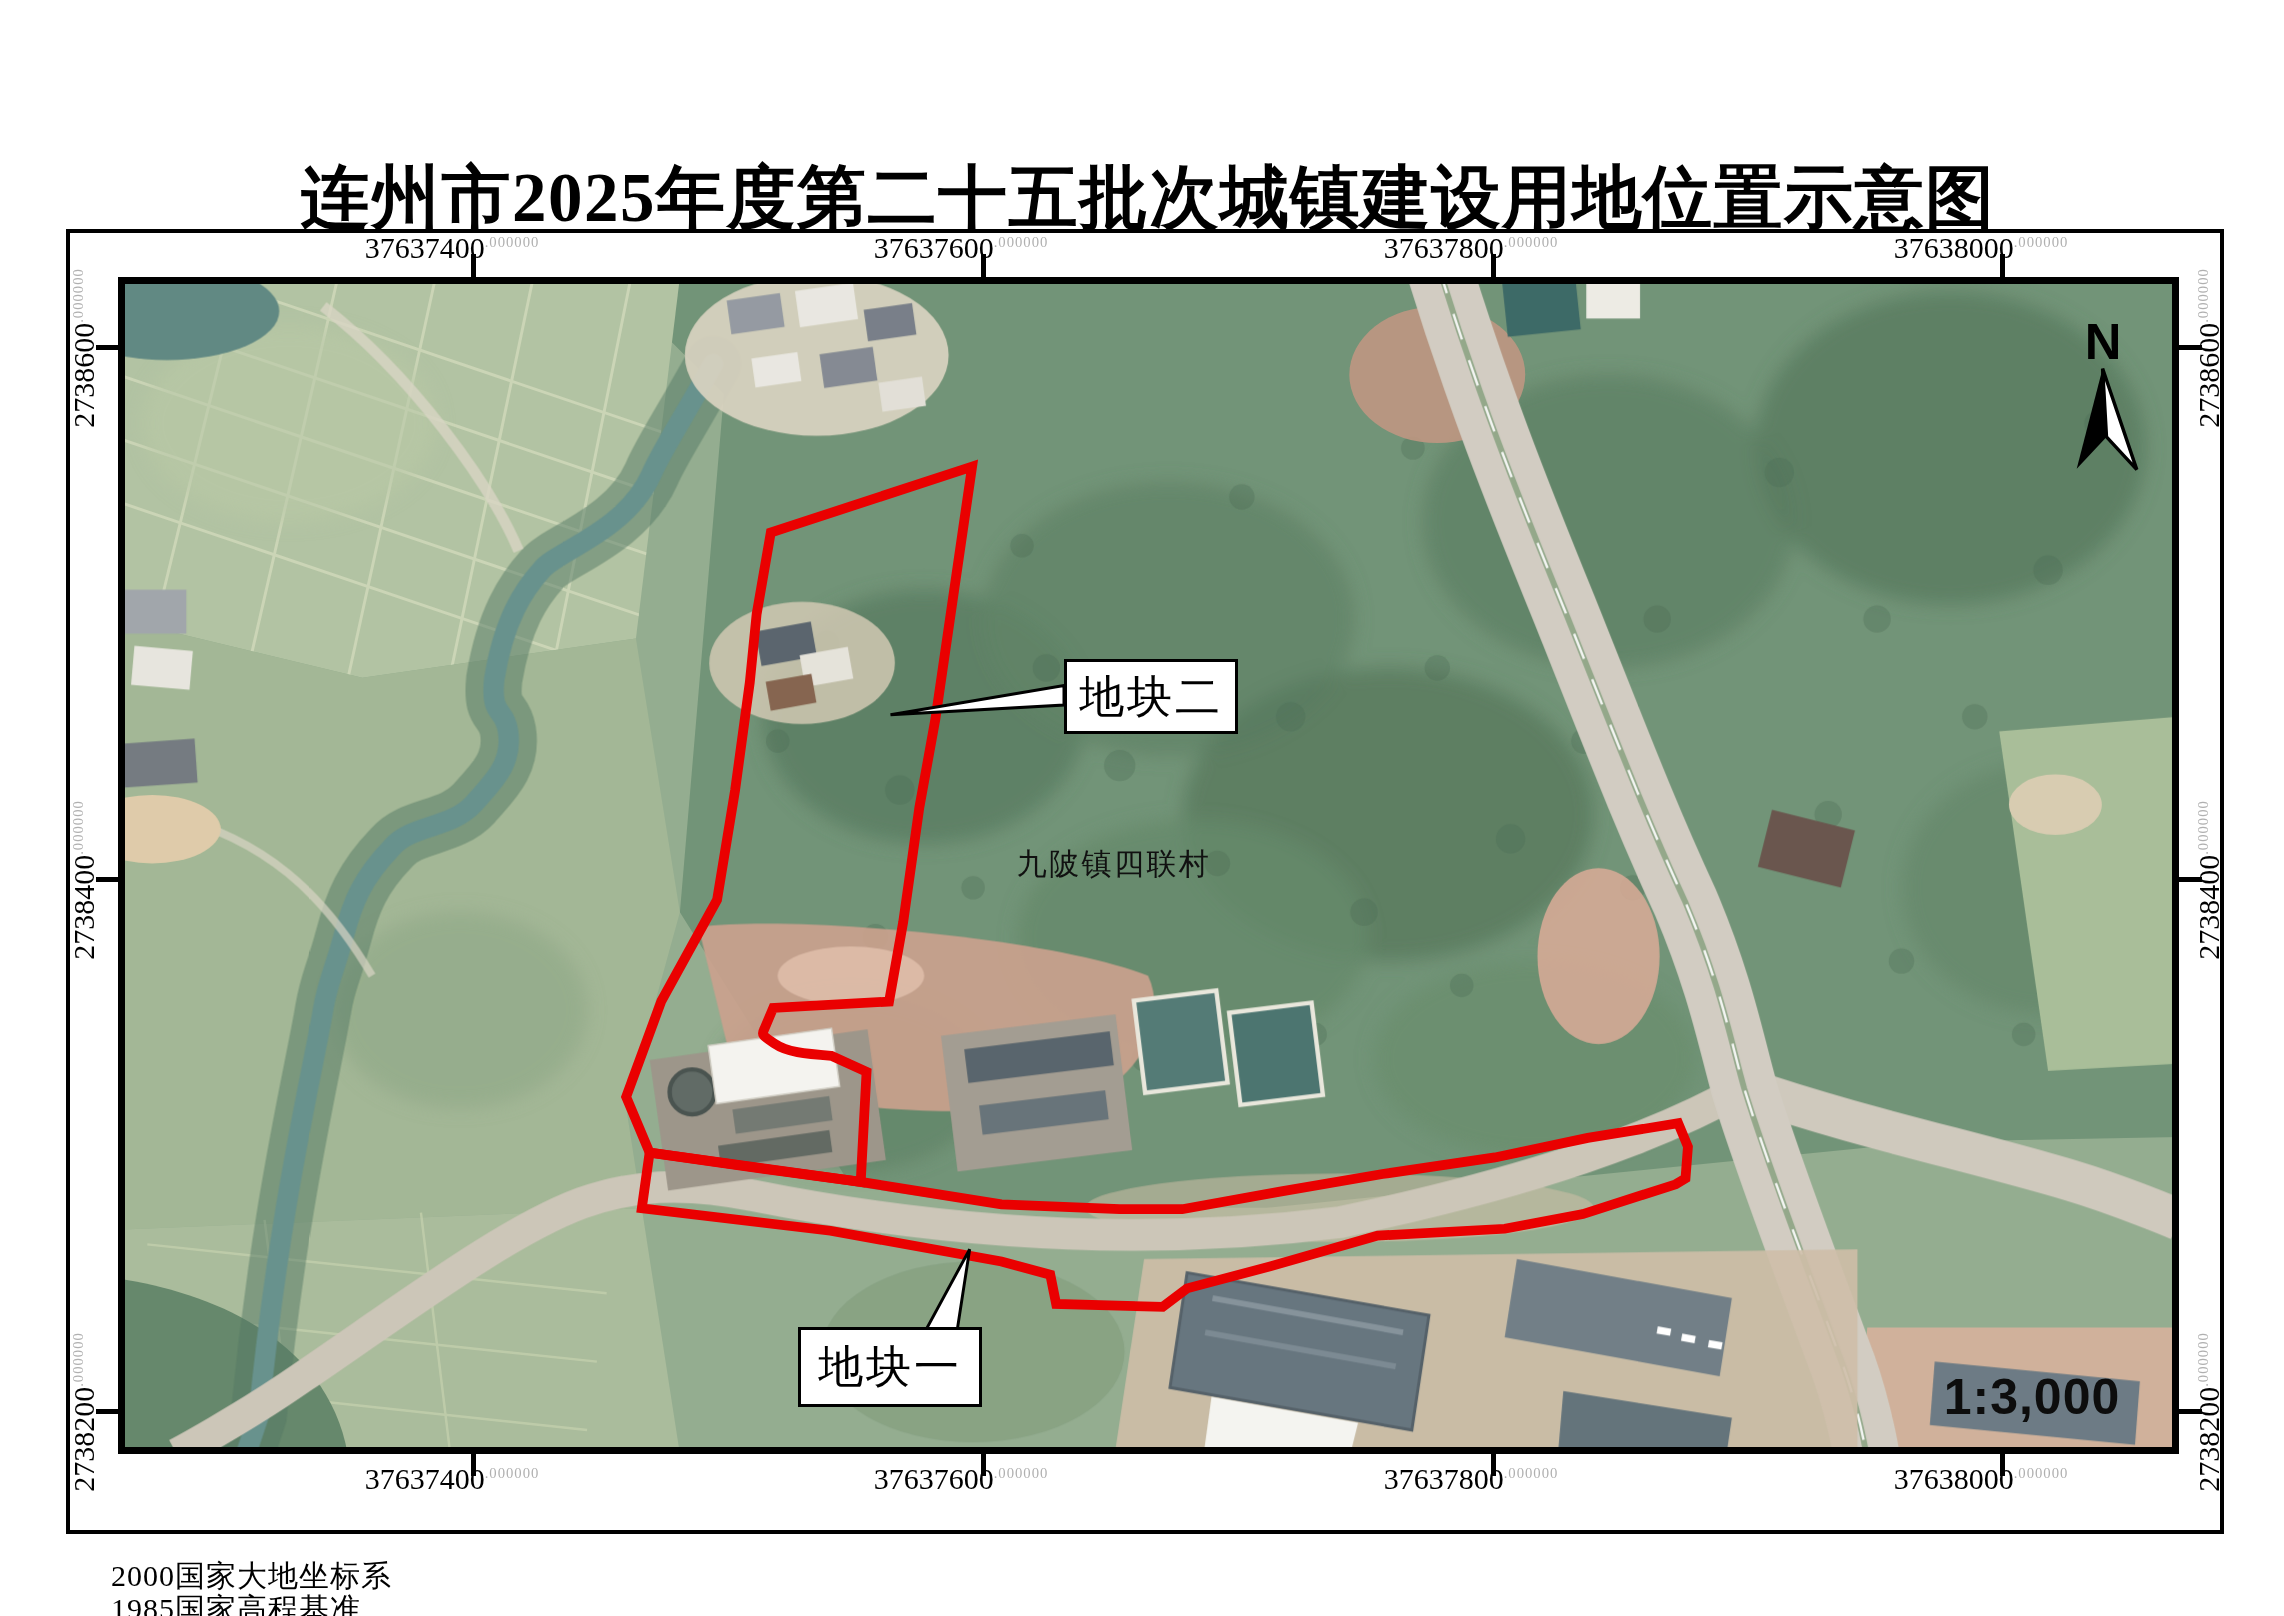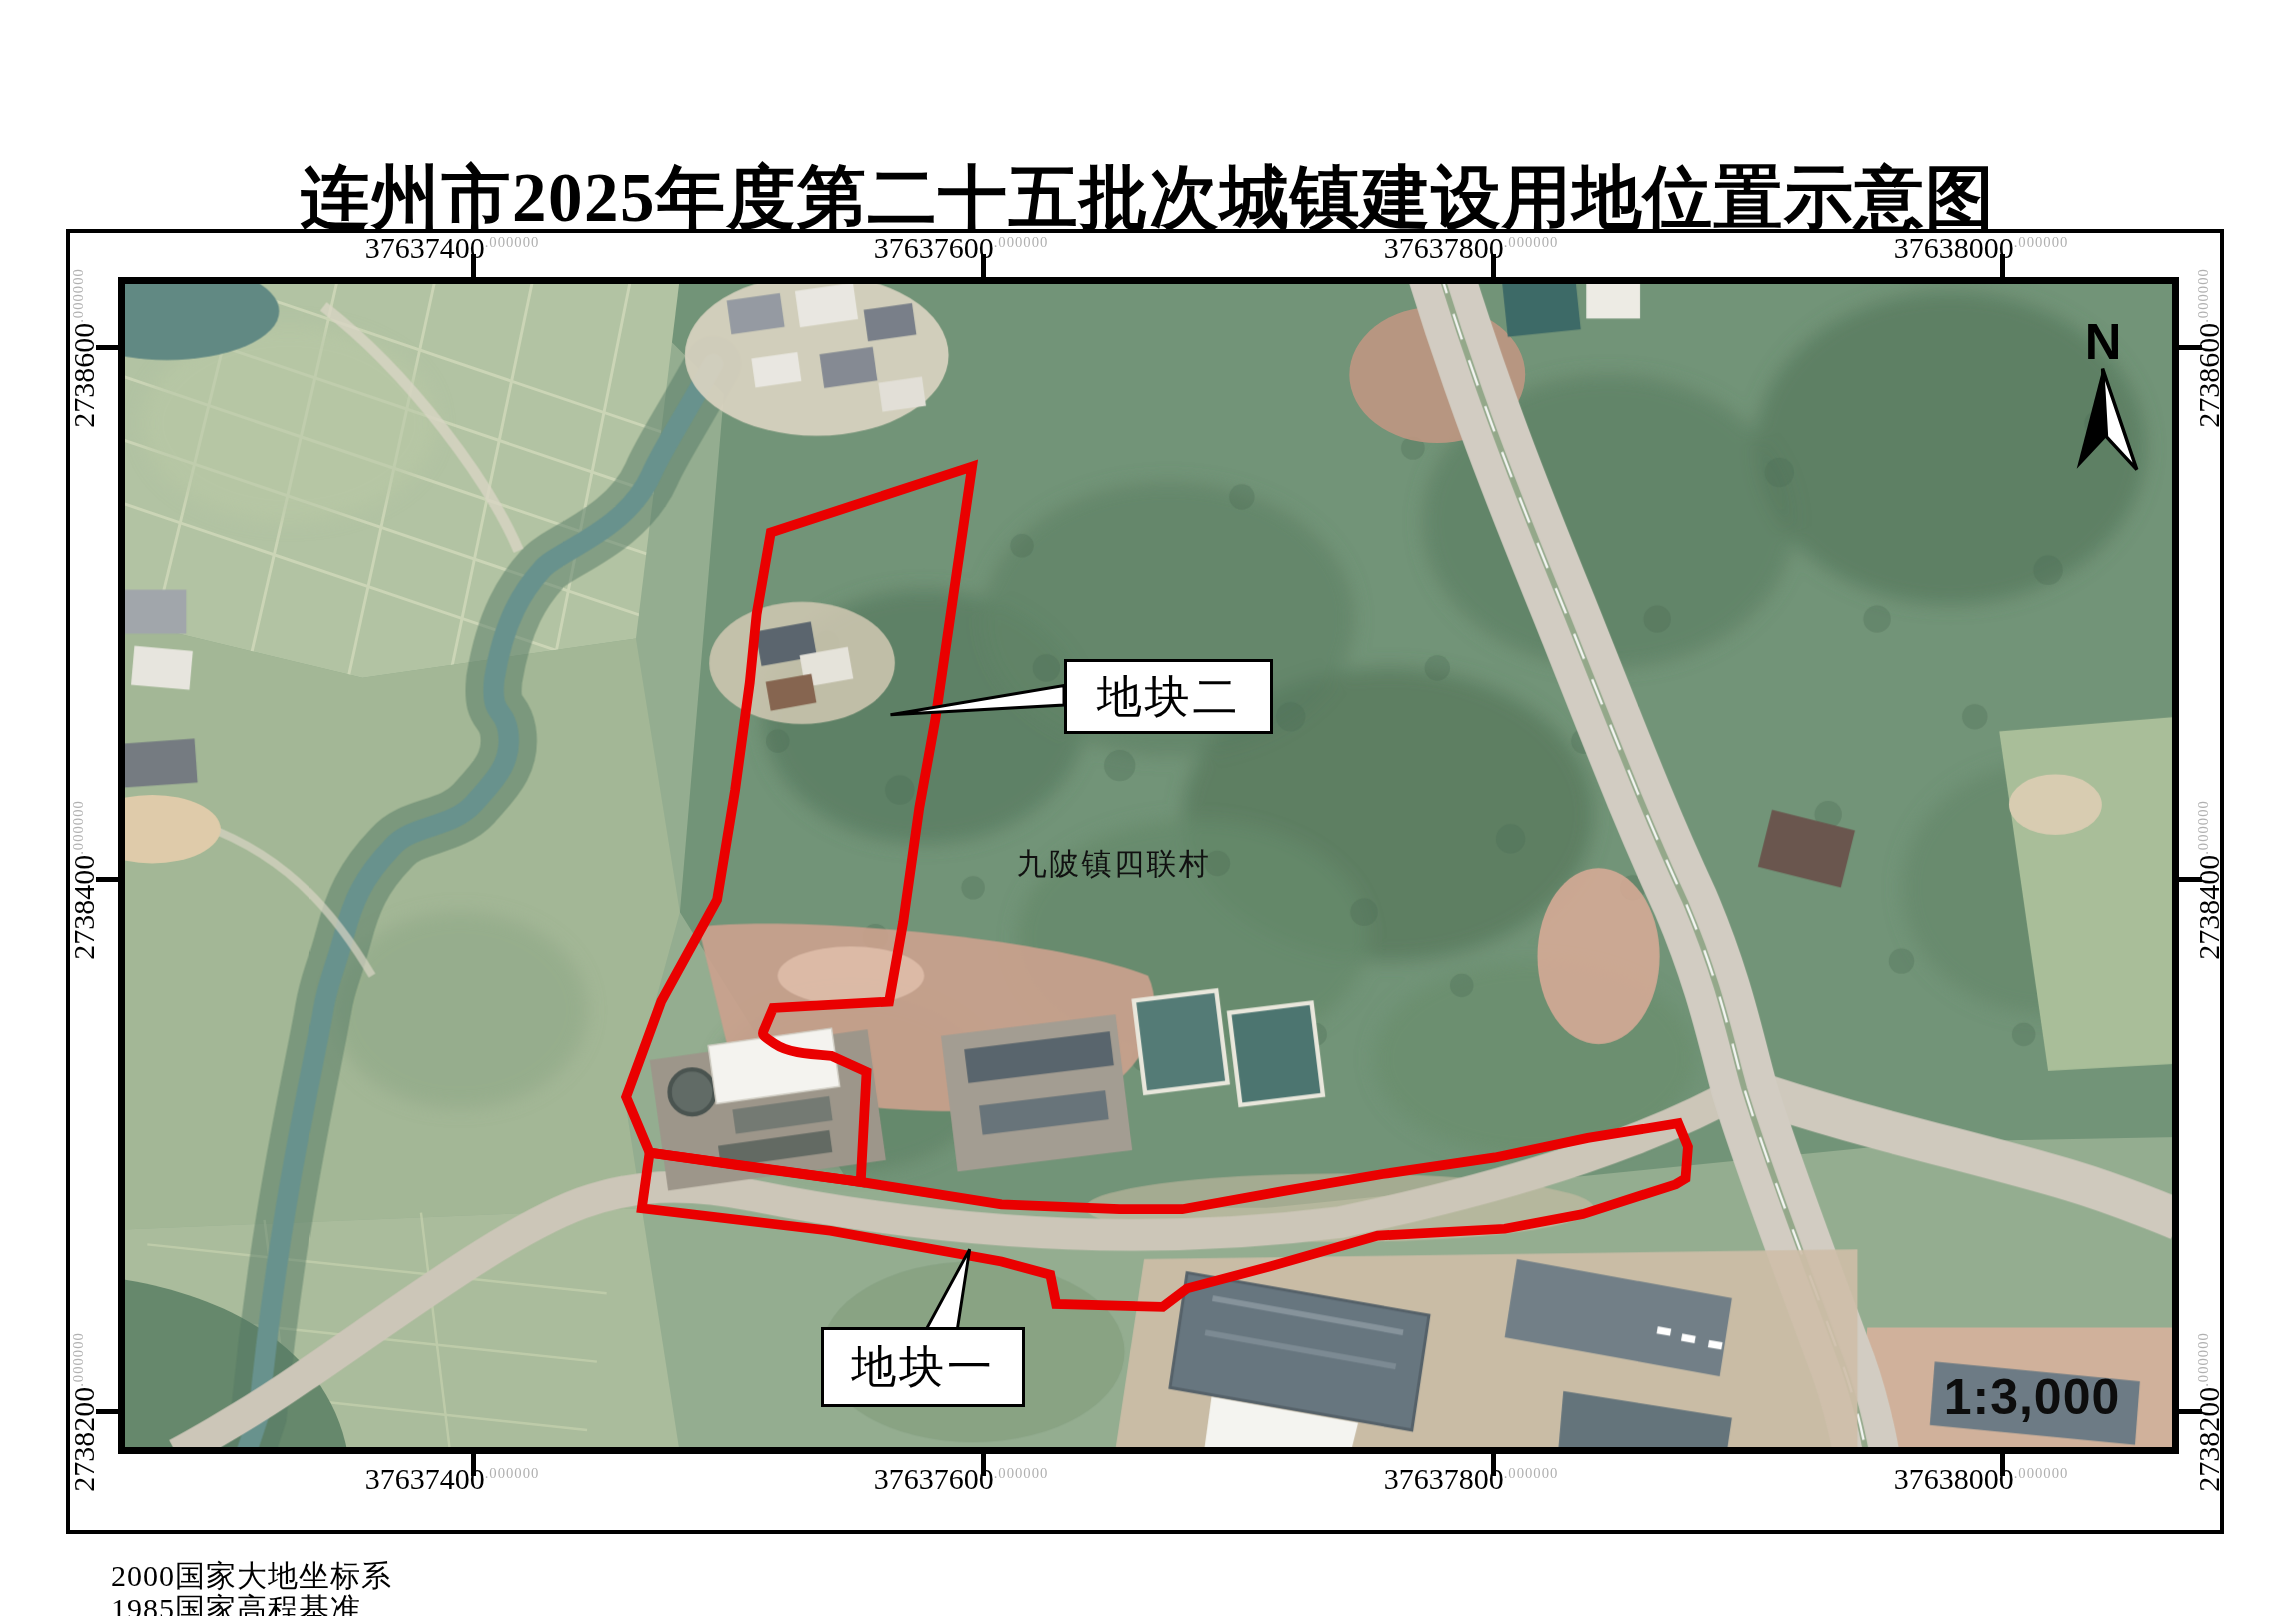--- a/index.html
+++ b/index.html
@@ -214,24 +214,24 @@
 
     <rect x="0" y="0" width="4218" height="2409" fill="#ffffff" opacity="0.07"></rect>
 
     <path d="M1748,388 L1336,523 L1307,690 L1293,830 L1263,1050 L1226,1275 L1112,1482 L1040,1678 L1088,1792 L1520,1852 L1532,1627 L1460,1594 C1405,1590 1368,1586 1345,1570 C1322,1554 1316,1552 1322,1541 L1341,1496 L1578,1483 L1607,1320 L1640,1086 L1673,904 Z" fill="none" stroke="#ea0000" stroke-width="20" stroke-linejoin="miter"></path>
     <path d="M1088,1792 L1318,1825 L1520,1852 L1808,1898 L2050,1908 L2178,1908 L2378,1872 L2588,1836 L2818,1802 L3008,1762 L3193,1732 L3213,1780 L3208,1845 L3188,1857 L2998,1918 L2838,1948 L2578,1962 L2358,2025 L2188,2070 L2138,2108 L1920,2102 L1908,2042 L1808,2015 L1458,1952 L1072,1906 Z" fill="none" stroke="#ea0000" stroke-width="20" stroke-linejoin="miter"></path>
 
     <polygon points="1581,896 1936,836 1936,876" fill="#ffffff" stroke="#000000" stroke-width="6"></polygon>
     <polygon points="1743,1990 1655,2152 1718,2152" fill="#ffffff" stroke="#000000" stroke-width="6"></polygon>
   </svg>
 
-  <div class="callout" style="left:946px;top:382px;width:209px;height:75px;">
+  <div class="callout" style="left:946px;top:382px;width:174px;height:75px;">
        <span>地块二</span>
     </div>
-  <div class="callout" style="left:703px;top:1050px;width:204px;height:80px;">
+  <div class="callout" style="left:680px;top:1050px;width:184px;height:80px;">
        <span>地块一</span>
     </div>
 
   <div class="village" style="left:996px;top:587px;font-family:Liberation Serif, serif;">九陂镇四联村</div>
 
   <div class="scale-text" style="left:1914px;top:1109px;">1:3,000</div>
 
   <svg class="north" style="left:1947px;top:29px;" width="83" height="171" viewBox="0 0 170 350">
     <text x="78" y="108" text-anchor="middle" font-size="104" font-weight="bold" font-family="Liberation Sans, DejaVu Sans, sans-serif" fill="#000">N</text>
     <polygon points="77,128 24,333 85,268" fill="#000"></polygon>

